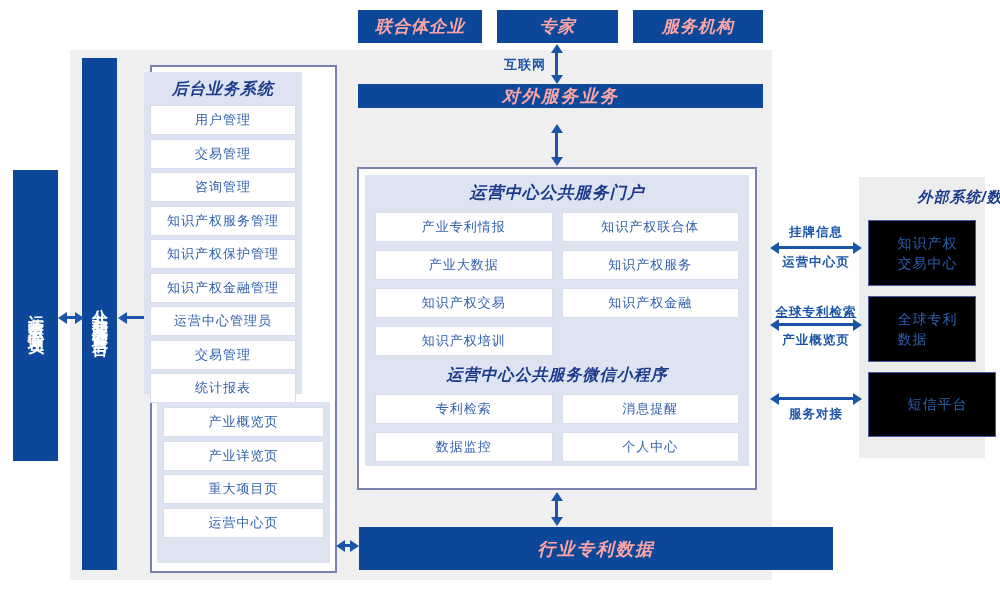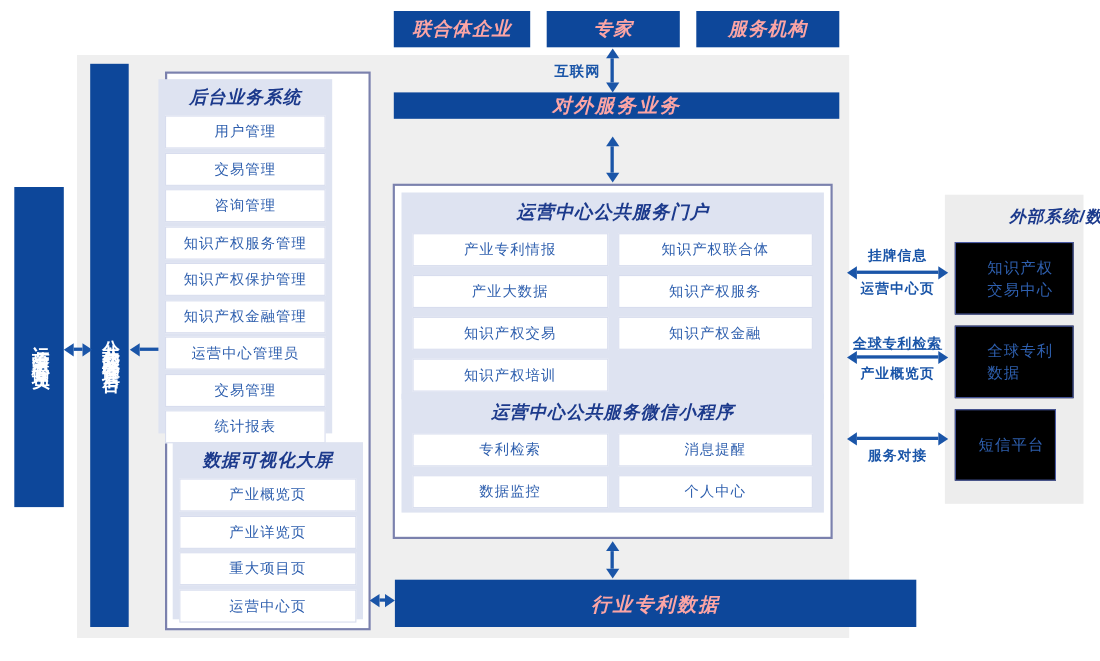--- a/index.html
+++ b/index.html
@@ -90,21 +90,20 @@
       <div class="item">知识产权服务管理</div>
       <div class="item">知识产权保护管理</div>
       <div class="item">知识产权金融管理</div>
       <div class="item">运营中心管理员</div>
       <div class="item">交易管理</div>
       <div class="item">统计报表</div>
     </div>
   </div>
 
   <div class="abs panel" style="left:157px;top:402px;width:173px;height:161px;">
-    <div class="panel-title">数据可视化大屏</div>
     <div class="items-col">
       <div class="item">产业概览页</div>
       <div class="item">产业详览页</div>
       <div class="item">重大项目页</div>
       <div class="item">运营中心页</div>
     </div>
   </div>
 
   <div class="abs container" style="left:357px;top:167px;width:400px;height:323px;"></div>
 
@@ -139,21 +138,21 @@
 
   <div class="abs ext-title" style="left:905px;top:188px;width:126px;">外部系统/数据</div>
   <div class="abs ext-box" style="left:868px;top:220px;width:108px;height:66px;">
     <span>知识产权
 交易中心</span>
   </div>
   <div class="abs ext-box" style="left:868px;top:296px;width:108px;height:66px;">
     <span>全球专利
 数据</span>
   </div>
-  <div class="abs ext-box" style="left:868px;top:372px;width:92px;height:65px;">
+  <div class="abs ext-box" style="left:868px;top:372px;width:128px;height:65px;">
     <span>短信平台</span>
   </div>
 
   <div class="abs lbl" style="left:766px;top:224px;width:100px;">挂牌信息</div>
   <div class="ah" style="left:779px;top:246px;width:74px;"></div>
   <div class="abs lbl" style="left:766px;top:254px;width:100px;">运营中心页</div>
 
   <div class="abs lbl" style="left:766px;top:304px;width:100px;text-decoration:underline;">全球专利检索</div>
   <div class="ah" style="left:779px;top:323px;width:74px;"></div>
   <div class="abs lbl" style="left:766px;top:332px;width:100px;">产业概览页</div>

